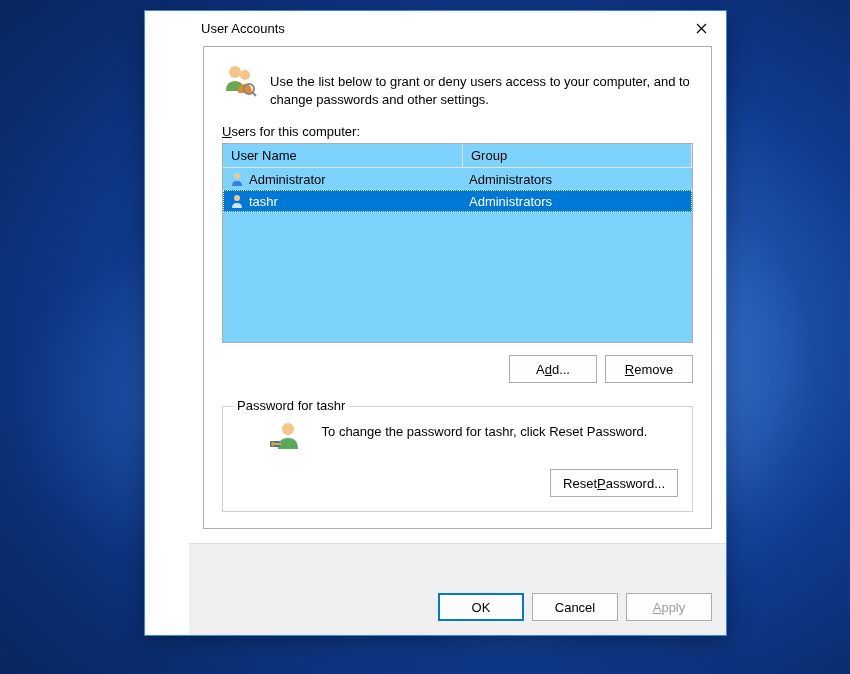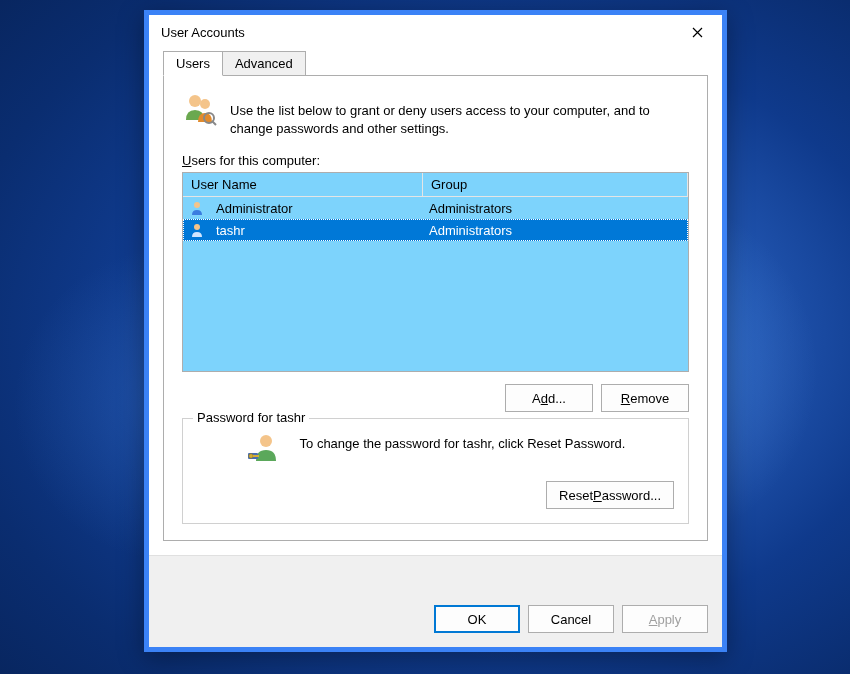--- a/index.html
+++ b/index.html
@@ -21,24 +21,25 @@
       radial-gradient(circle 260px at 60% 75%, rgba(80,140,230,0.35), transparent 60%),
       radial-gradient(circle 260px at 20% 60%, rgba(60,120,210,0.35), transparent 60%),
       radial-gradient(circle 220px at 40% 35%, rgba(100,160,240,0.3), transparent 60%);
   }
   .dialog {
     position: absolute;
     left: 144px;
     top: 10px;
     width: 583px;
     background: #fff;
-    border: 5px solid #3b82f6;
+    border: 1px solid #3b82f6;
     box-shadow: 0 6px 24px rgba(0,0,0,0.35);
     font-size: 12.5px;
     color: #000;
+    padding-left: 44px;
   }
   .titlebar {
     display: flex;
     align-items: center;
     justify-content: space-between;
     height: 34px;
     padding: 0 2px 0 12px;
   }
   .title-text { font-size: 13px; color: #000; }
   .close-btn {
@@ -126,21 +127,21 @@
     align-items: center;
     font-size: 13px;
     height: 22px;
   }
   .lv-row.selected {
     background: #0078d7;
     color: #fff;
     outline: 1px dotted #fff;
     outline-offset: -1px;
   }
-  .lv-cell { padding: 0 6px; display:flex; align-items:center; gap:11px; }
+  .lv-cell { padding: 0 6px; display:flex; align-items:center; gap:4px; }
   .lv-cell.col-name { width: 240px; }
   .lv-cell.col-group { flex: 1; }
   .user-ico {
     width: 16px; height: 16px; flex-shrink:0;
   }
 
   .row-buttons {
     display: flex;
     justify-content: flex-end;
     gap: 8px;
@@ -155,21 +156,21 @@
     padding: 0 12px;
     cursor: default;
     color: #000;
     display: inline-flex; align-items:center; justify-content:center;
   }
   .btn .u { text-decoration: underline; }
   .btn.disabled { color: #a0a0a0; }
 
   .groupbox {
     border: 1px solid #d0d0d0;
-    margin-top: 6px;
+    margin-top: 23px;
     padding: 12px 14px 14px 14px;
     position: relative;
   }
   .groupbox-legend {
     position: absolute;
     top: -9px; left: 10px;
     background: #fff;
     padding: 0 4px;
     font-size: 13px;
     color: #000;
@@ -214,24 +215,20 @@
     <span class="title-text">User Accounts</span>
     <div class="close-btn">
       <svg width="11" height="11" viewBox="0 0 11 11">
           <path d="M1 1 L10 10 M10 1 L1 10" stroke="currentColor" stroke-width="1.2" fill="none"></path>
         </svg>
     </div>
   </div>
 
   <div class="body-area">
 
-    <div class="tabstrip">
-      <div class="tab active">Users</div>
-      <div class="tab">Advanced</div>
-    </div>
 
     <div class="tabpanel">
 
       <div class="intro">
         <svg class="intro-icon" viewBox="0 0 36 36">
           <circle cx="13" cy="11" r="6" fill="#f4c48a"></circle>
           <path d="M4 30 Q4 20 13 20 Q22 20 22 30 Z" fill="#6aa84f"></path>
           <circle cx="23" cy="14" r="5" fill="#f4c48a"></circle>
           <path d="M16 32 Q16 23 23 23 Q30 23 30 32 Z" fill="#e28b2d"></path>
           <circle cx="27" cy="28" r="5" fill="none" stroke="#888" stroke-width="2"></circle>

